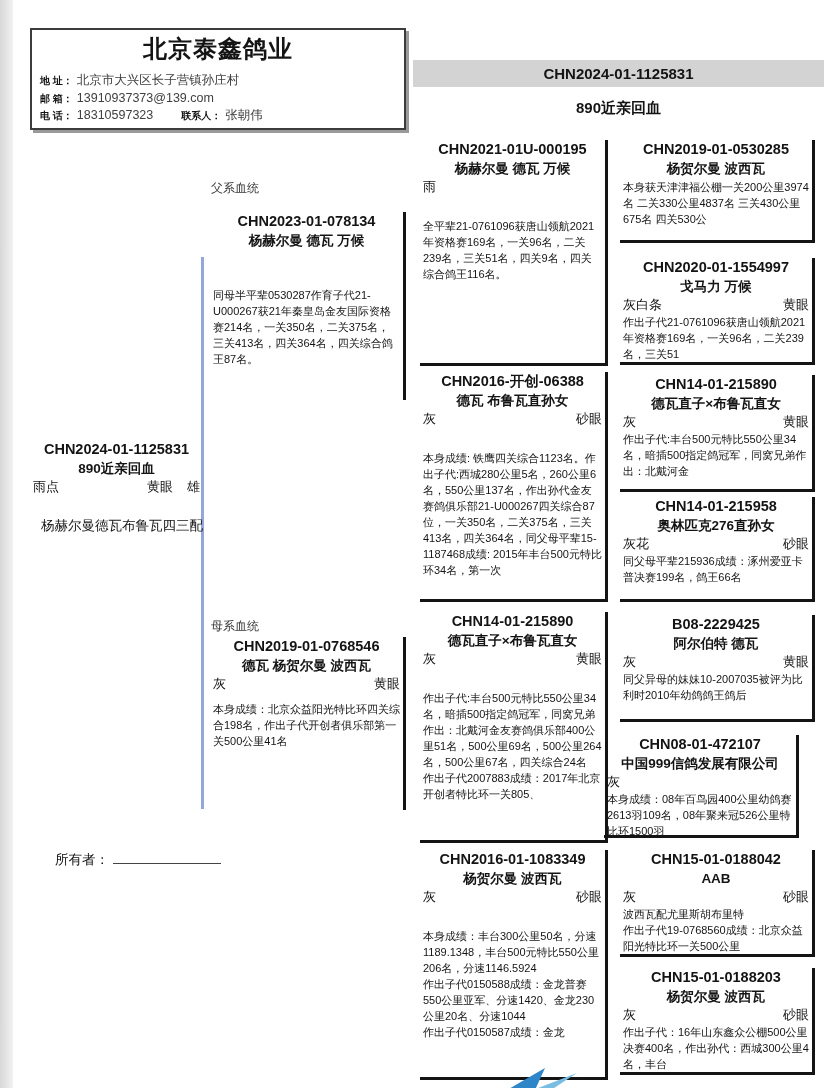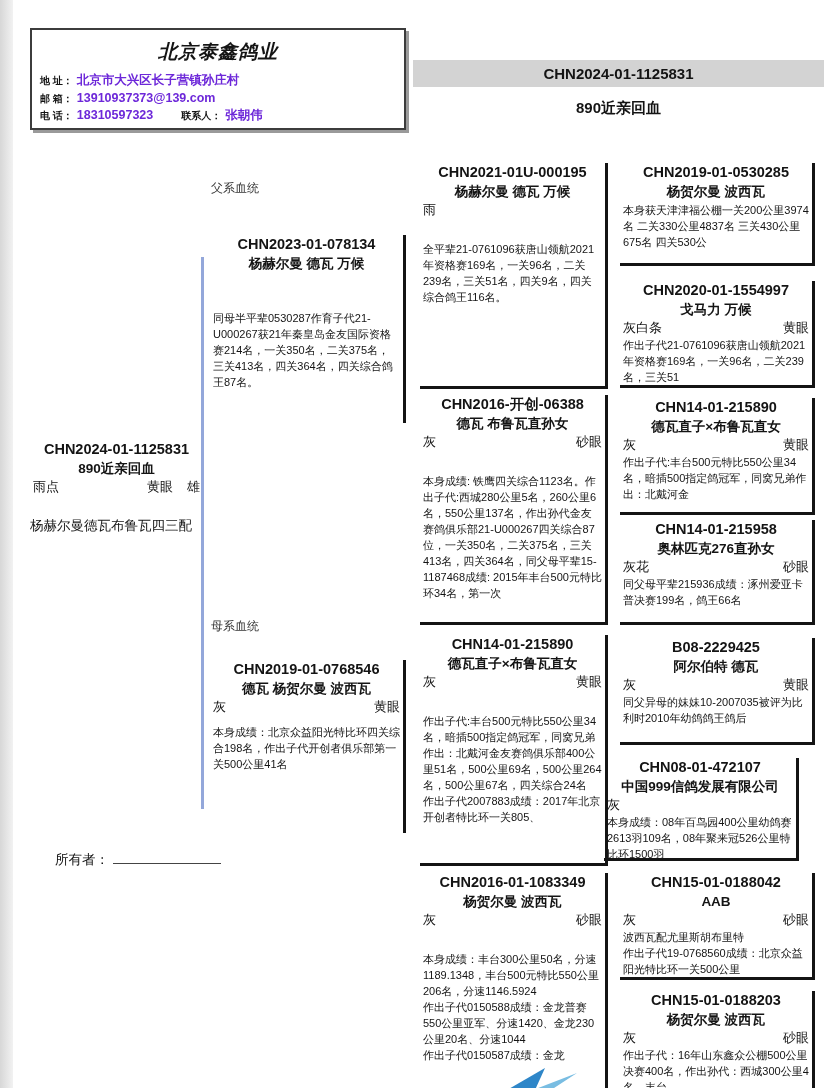--- a/index.html
+++ b/index.html
@@ -3,48 +3,48 @@
 <meta charset="utf-8">
 <style>
   html,body{margin:0;padding:0;background:#fff;}
   .page{position:relative;width:828px;height:1088px;background:#ffffff;overflow:hidden;
         font-family:"Liberation Sans","DejaVu Sans",sans-serif;color:#141414;}
   .left-strip{position:absolute;left:0;top:0;width:13px;height:100%;
         background:linear-gradient(to right,#d7d7d7,#f2f2f2);}
   
   .header-box{position:absolute;left:30px;top:28px;width:372px;height:98px;background:#fff;
         border:2px solid #3c3c3c;box-shadow:3px 3px 0 #9a9a9a;}
-  .company{text-align:center;font-size:19px;font-weight:bold;margin-top:9px;letter-spacing:1px;font-style:italic;}
+  .company{text-align:center;font-size:24px;font-weight:bold;margin-top:3px;letter-spacing:1px;}
   .info-rows{position:absolute;left:8px;top:42px;width:356px;font-size:12.5px;}
   .info-row{display:flex;align-items:baseline;line-height:17.5px;}
   .lbl{font-weight:bold;font-size:10px;white-space:nowrap;}
-  .val{margin-left:4px;color:#6d28d9;font-weight:bold;}
+  .val{margin-left:4px;color:#404040;}
   .contact-pair{margin-left:28px;display:flex;align-items:flex-end;}
   
   .banner{position:absolute;left:413px;top:60px;width:411px;height:27px;background:#d3d3d3;
         font-size:15px;font-weight:bold;text-align:center;line-height:27px;}
   .subbanner{position:absolute;left:413px;top:96px;width:411px;height:24px;
         font-size:15px;font-weight:bold;text-align:center;line-height:24px;}
   
   .gen-label{position:absolute;font-size:12px;color:#333;}
   
-  .card{position:absolute;overflow:hidden;background:transparent;box-sizing:border-box;margin-top:23px;}
+  .card{position:absolute;overflow:hidden;background:transparent;box-sizing:border-box;}
   .male{border-color:#93a7da;}
   .female{border-color:#f2a8d0;}
   .rb{border-right:3px solid;border-bottom:3px solid;}
   .r{border-right:3px solid;}
   .card-ring{font-weight:bold;font-size:14.5px;text-align:center;line-height:1.35;}
   .card-strain{font-weight:bold;font-size:13.5px;text-align:center;line-height:1.35;}
   .trait{display:flex;justify-content:space-between;font-size:13px;line-height:1.35;padding:0 3px;}
   .trait .right-group{display:flex;gap:14px;}
   .card-body{font-size:11px;line-height:1.45;white-space:pre-line;padding:0 3px;}
   .m-lg{margin-top:38px;} .m-md{margin-top:24px;} .m-sm{margin-top:10px;} .m-xs{margin-top:2px;}
   
   .main-card{position:absolute;left:30px;top:440px;width:173px;}
-  .main-note{font-size:13.5px;margin-top:22px;}
+  .main-note{font-size:13.5px;margin-top:22px;text-align:right;}
   
   .vline{position:absolute;width:3px;}
   .blue-bg{background:#93a7da;} 
   
   .owner{position:absolute;left:55px;top:850px;font-size:13.5px;}
   .owner-line{display:inline-block;width:108px;border-bottom:1.5px solid #444;height:13px;margin-left:4px;}
   .logo{position:absolute;left:505px;top:1068px;}
 </style>
 </head>
 <body>

